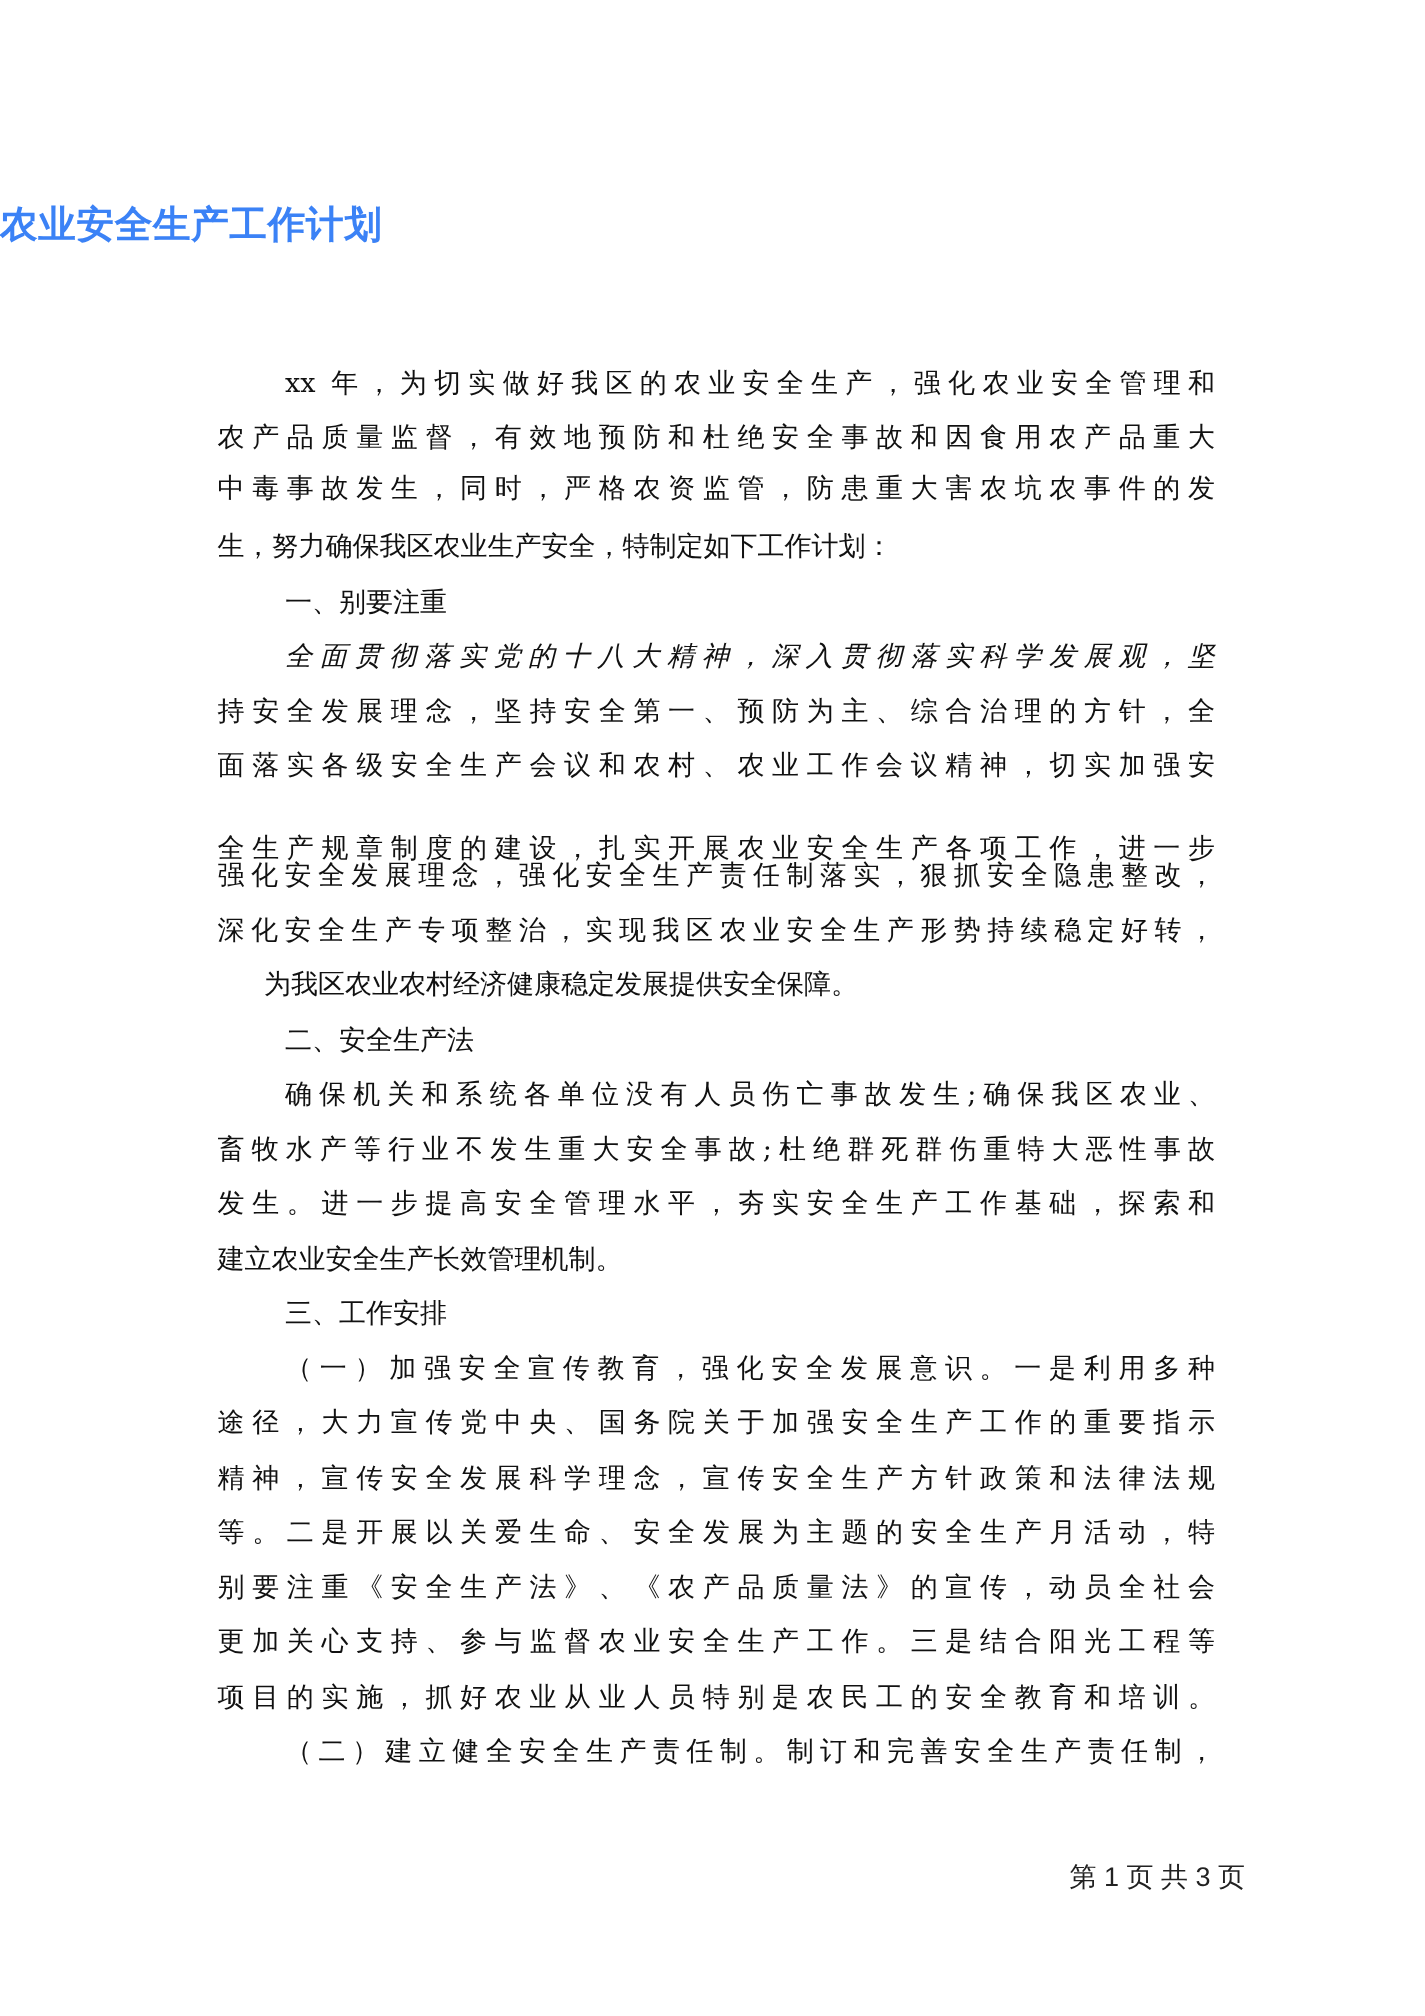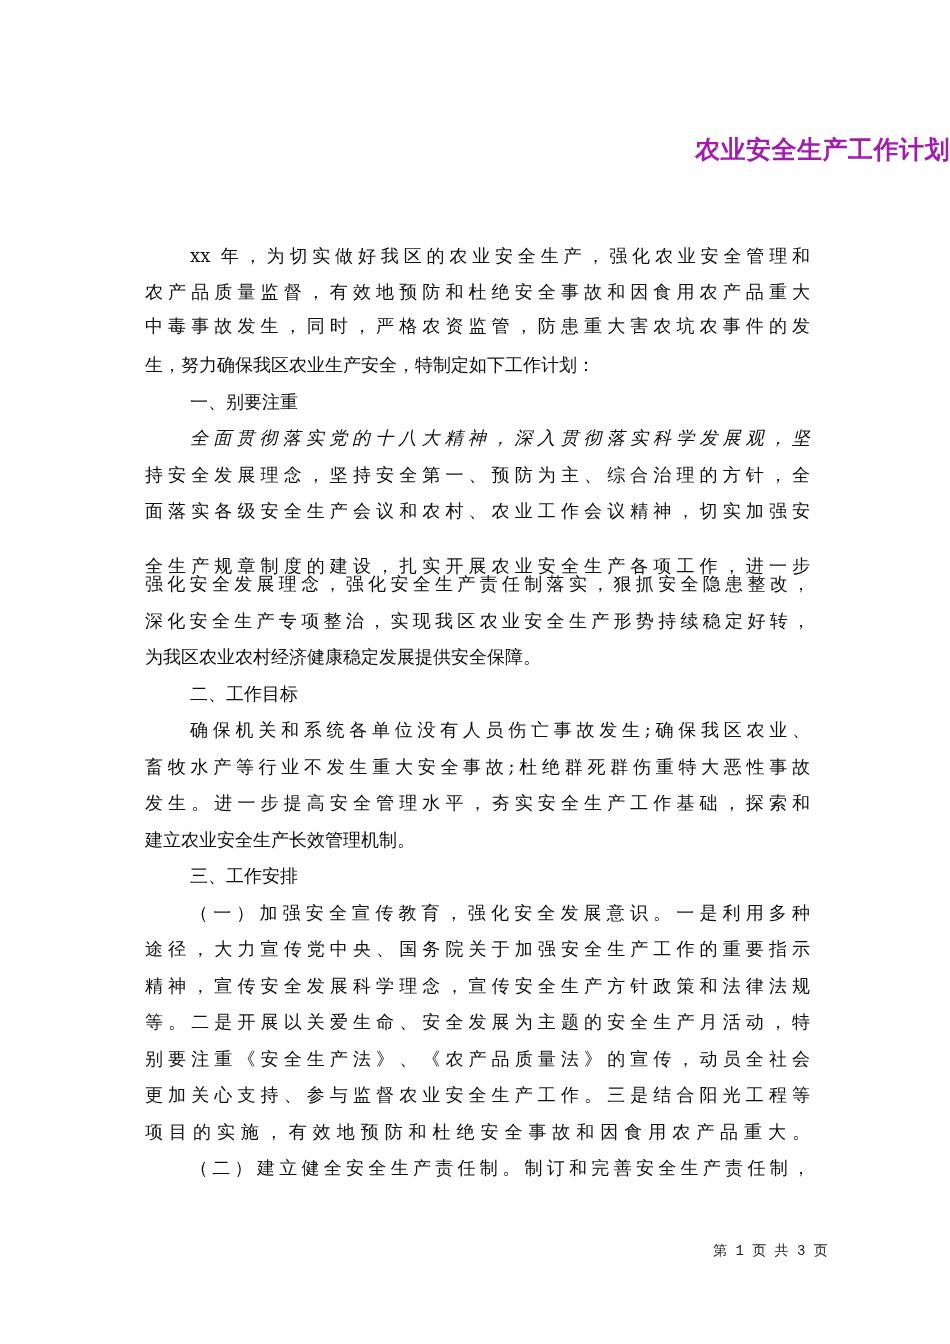--- a/index.html
+++ b/index.html
@@ -1,57 +1,57 @@
 <!DOCTYPE html>
 <html><head>
 <meta charset="utf-8">
 <style>
   html, body { margin: 0; padding: 0; background: #ffffff; }
   body { width: 950px; height: 1344px; position: relative; overflow: hidden;
          font-family: "DejaVu Serif", "Liberation Serif", serif; color: #111111; }
   .page { position: absolute; left: 0; top: 0; width: 950px; height: 1344px; background: #ffffff; }
-  .title { position: absolute; left: 0; width: 950px; top: 134px; text-align: right;
-           font-size: 25px; line-height: 32px; color: #a21caf; font-weight: bold;
+  .title { position: absolute; left: 0; width: 950px; top: 134px; text-align: left;
+           font-size: 25px; line-height: 32px; color: #3b82f6; font-weight: bold;
            font-family: "DejaVu Sans", "Liberation Sans", sans-serif; letter-spacing: 0.5px; }
   .line { position: absolute; left: 145px; width: 665px; height: 36px; line-height: 36px;
           font-size: 18px; white-space: nowrap; text-align: justify; text-align-last: justify;
           letter-spacing: 0px; }
   .line.last { text-align-last: left; }
   .line.indent { left: 190px; width: 620px; }
   .line.heading { left: 190px; width: 400px; text-align-last: left; }
-  .footer { position: absolute; left: 713px; top: 1243px; font-size: 14px; line-height: 16px;
-            color: #222; font-family: Liberation Mono, monospace; text-align: right; }
+  .footer { position: absolute; left: 713px; top: 1243px; font-size: 18px; line-height: 16px;
+            color: #222; font-family: Liberation Sans, sans-serif; text-align: right; }
 </style>
 </head>
 <body>
 
 <div class="page">
   <div class="title">农业安全生产工作计划</div>
   <div id="body-lines">
       <div class="line indent" style="top: 238px;">xx 年，为切实做好我区的农业安全生产，强化农业安全管理和</div>
       <div class="line" style="top: 274px;">农产品质量监督，有效地预防和杜绝安全事故和因食用农产品重大</div>
       <div class="line" style="top: 308px;">中毒事故发生，同时，严格农资监管，防患重大害农坑农事件的发</div>
       <div class="line last" style="top: 347px;">生，努力确保我区农业生产安全，特制定如下工作计划：</div>
       <div class="line heading" style="top: 384px;">一、别要注重</div>
       <div class="line indent" style="top: 420px; font-style: italic;">全面贯彻落实党的十八大精神，深入贯彻落实科学发展观，坚</div>
       <div class="line" style="top: 457px;">持安全发展理念，坚持安全第一、预防为主、综合治理的方针，全</div>
       <div class="line" style="top: 493px;">面落实各级安全生产会议和农村、农业工作会议精神，切实加强安</div>
       <div class="line" style="top: 548px;">全生产规章制度的建设，扎实开展农业安全生产各项工作，进一步</div>
       <div class="line" style="top: 566px;">强化安全发展理念，强化安全生产责任制落实，狠抓安全隐患整改，</div>
       <div class="line" style="top: 603px;">深化安全生产专项整治，实现我区农业安全生产形势持续稳定好转，</div>
-      <div class="line last" style="top: 639px;">为我区农业农村经济健康稳定发展提供安全保障。</div>
-      <div class="line heading" style="top: 676px;">二、工作目标</div>
+      <div class="line last" style="top: 639px; margin-left: 31px;">为我区农业农村经济健康稳定发展提供安全保障。</div>
+      <div class="line heading" style="top: 676px;">二、安全生产法</div>
       <div class="line indent" style="top: 712px;">确保机关和系统各单位没有人员伤亡事故发生;确保我区农业、</div>
       <div class="line" style="top: 749px;">畜牧水产等行业不发生重大安全事故;杜绝群死群伤重特大恶性事故</div>
       <div class="line" style="top: 785px;">发生。进一步提高安全管理水平，夯实安全生产工作基础，探索和</div>
       <div class="line last" style="top: 822px;">建立农业安全生产长效管理机制。</div>
       <div class="line heading" style="top: 858px;">三、工作安排</div>
       <div class="line indent" style="top: 895px;">（一）加强安全宣传教育，强化安全发展意识。一是利用多种</div>
       <div class="line" style="top: 931px;">途径，大力宣传党中央、国务院关于加强安全生产工作的重要指示</div>
       <div class="line" style="top: 968px;">精神，宣传安全发展科学理念，宣传安全生产方针政策和法律法规</div>
       <div class="line" style="top: 1004px;">等。二是开展以关爱生命、安全发展为主题的安全生产月活动，特</div>
       <div class="line" style="top: 1041px;">别要注重《安全生产法》、《农产品质量法》的宣传，动员全社会</div>
       <div class="line" style="top: 1077px;">更加关心支持、参与监督农业安全生产工作。三是结合阳光工程等</div>
-      <div class="line" style="top: 1114px;">项目的实施，有效地预防和杜绝安全事故和因食用农产品重大。</div>
+      <div class="line" style="top: 1114px;">项目的实施，抓好农业从业人员特别是农民工的安全教育和培训。</div>
       <div class="line indent" style="top: 1150px;">（二）建立健全安全生产责任制。制订和完善安全生产责任制，</div>
     </div>
   <div class="footer">第 1 页 共 3 页</div>
 </div>
 
 </body></html>

